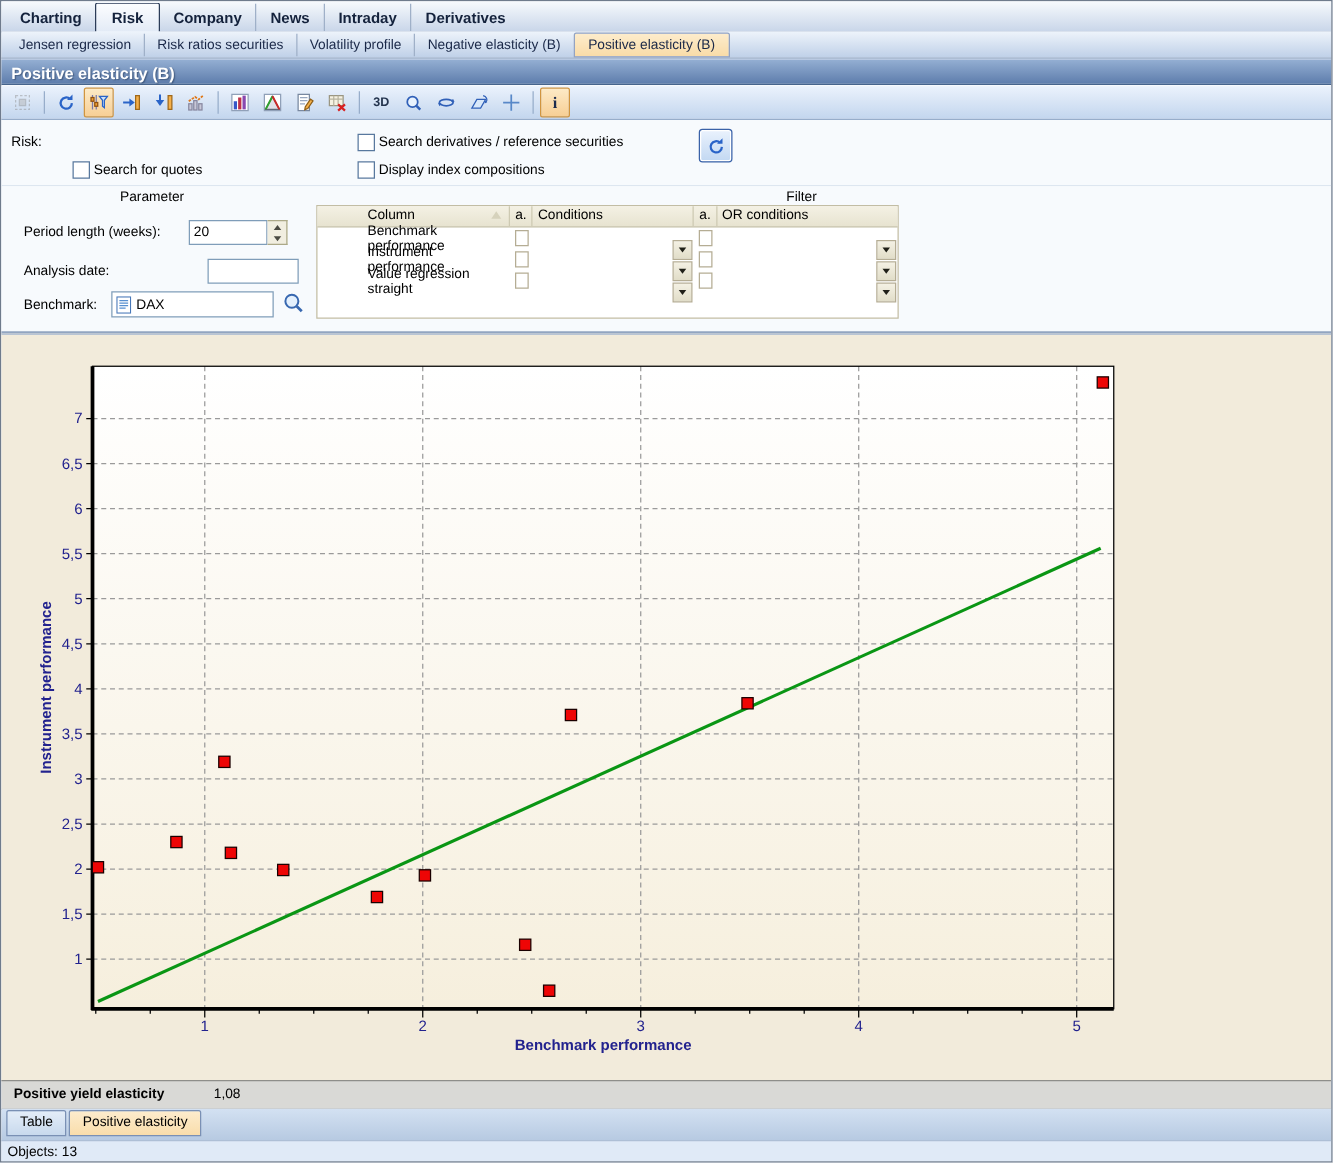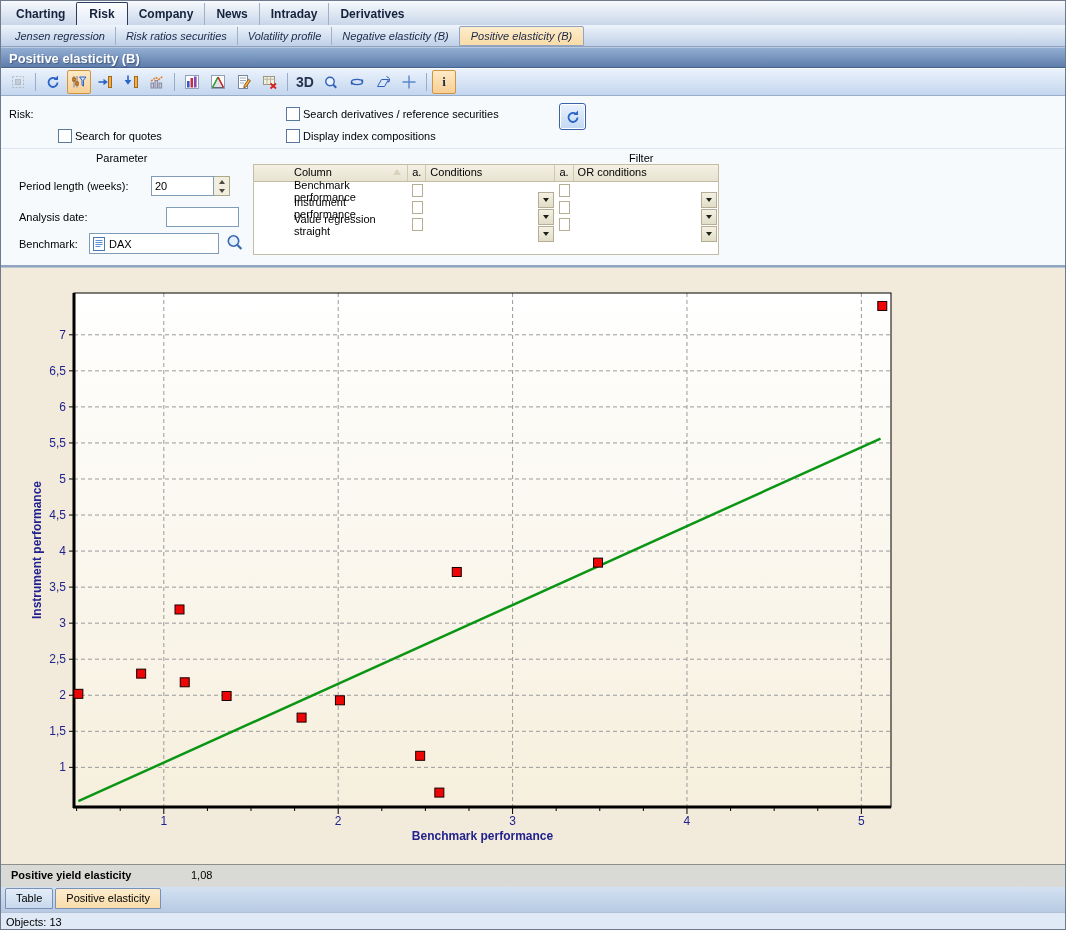--- a/index.html
+++ b/index.html
@@ -16,41 +16,41 @@
   .menu-item{font-weight:bold;font-size:12px;color:#14223c;padding:4px 11px 4px 11px;position:relative;}
   .menu-item + .menu-item{border-left:1px solid #9fb0c8;}
   .menu-item.active{background:linear-gradient(#fcfdff,#e2eaf6);
     border:1px solid #2c3c58;border-bottom:none;border-radius:2px 2px 0 0;
     padding:4px 12px 5px 12px;margin-bottom:-1px;}
   .menu-item.active + .menu-item{border-left:none;}
   
   .subtabbar{position:absolute;top:24px;left:0;right:0;height:21px;
     background:linear-gradient(#eef4fb,#bfd0e8);
     border-bottom:1px solid #8ea2c0;display:flex;align-items:center;padding-left:4px;}
-  .subtab{color:#1a2848;padding:3px 10px;font-style:italic;}
+  .subtab{color:#1a2848;padding:3px 10px;}
   .subtab + .subtab{border-left:1px solid #9fb0c8;}
   .subtab.active{background:linear-gradient(#fdeccc,#f9dca8);
     border:1px solid #93a3c2;border-radius:2px 2px 0 0;padding:3px 11px;}
   
   .titlebar{position:absolute;top:46px;left:0;right:0;height:21px;
     background:linear-gradient(#93aed2,#5e7dac);
     border-top:1px solid #b9c9e2;border-bottom:1px solid #46648c;
     color:#fff;font-weight:bold;font-size:13px;padding:3px 0 0 8px;box-sizing:border-box;
     text-shadow:1px 1px 1px rgba(30,50,80,.5);}
   
   .toolbar{position:absolute;top:68px;left:0;right:0;height:26px;
     background:linear-gradient(#ebf2fc,#c3d6ee);
     border-bottom:1px solid #97adca;display:flex;align-items:center;padding:0 4px;}
   .tbtn{width:22px;height:22px;display:flex;align-items:center;justify-content:center;
     border:1px solid transparent;border-radius:2px;margin:0 1px;}
   .tbtn svg{display:block;}
   .tbtn.active{background:linear-gradient(#fdeac6,#f7cf95);border-color:#d1953f;}
   .tbtn.disabled{opacity:.45;filter:grayscale(1);}
   .tsep{width:1px;height:18px;background:#97adca;margin:0 4px;}
-  .glyph3d{font-weight:bold;font-size:14px;color:#24344e;}
+  .glyph3d{font-weight:bold;font-size:10px;color:#24344e;}
   .glyphi{font-weight:bold;font-size:13px;color:#1c2c4e;font-family:"Liberation Serif",serif;}
   
   .formrow{position:absolute;top:95px;left:0;right:0;height:52px;background:#f7fafd;
     border-bottom:1px solid #dde6f0;}
   .lbl{position:absolute;color:#000;}
   .xpselect{position:absolute;left:60px;top:8px;width:192px;height:21px;background:#fff;
     border:1px solid #7f9db9;box-sizing:border-box;display:flex;align-items:center;}
   .xpselect .val{flex:1;padding-left:3px;}
   .xpselect .btn{width:17px;height:100%;background:linear-gradient(#e8effb,#b9cfee);
     border-left:1px solid #9ab4d8;display:flex;align-items:center;justify-content:center;}
@@ -95,21 +95,21 @@
     background:linear-gradient(#dcEAf9,#bcd4ee);background:linear-gradient(#dceaf9,#bcd4ee);
     border:1px solid #2c4c80;box-shadow:3px 3px 0 rgba(45,45,45,.8);}
   .legrow{display:flex;align-items:center;gap:6px;padding:2px 5px;height:16px;color:#000;}
   .legrow + .legrow{border-top:1px solid #2c4c80;}
   .legmark{width:9px;height:9px;background:#ee0505;border:1px solid #1a0000;}
   .legline{width:20px;height:3px;background:#0a9614;}
   
   .resultbar{position:absolute;top:863px;left:0;right:0;height:22px;background:#d9d9d6;
     border-top:1px solid #8e8e8a;border-bottom:1px solid #9a9a96;}
   .resultbar .rlabel{position:absolute;left:10px;top:4px;font-weight:bold;}
-  .resultbar .rvalue{position:absolute;left:170px;top:4px;margin-left:20px;}
+  .resultbar .rvalue{position:absolute;left:170px;top:4px;}
   .bottomtabs{position:absolute;top:886px;left:0;right:0;height:24px;
     background:linear-gradient(#d3e1f2,#b7cae2);border-bottom:1px solid #8aa0c0;
     display:flex;align-items:flex-start;padding:1px 0 0 4px;}
   .btab{padding:3px 10px 4px 10px;border:1px solid #7a90b4;border-radius:2px 2px 0 0;
     background:linear-gradient(#e4edf8,#c8d9ed);margin-right:2px;color:#000;}
   .btab.active{background:linear-gradient(#fdeccd,#f9ddab);}
   .statusbar{position:absolute;top:911px;left:0;right:0;bottom:0;background:#e0eaf7;
     border-top:1px solid #aebfd6;padding:3px 0 0 5px;box-sizing:border-box;}
   svg text{font-family:"Liberation Sans",sans-serif;}
 </style>

